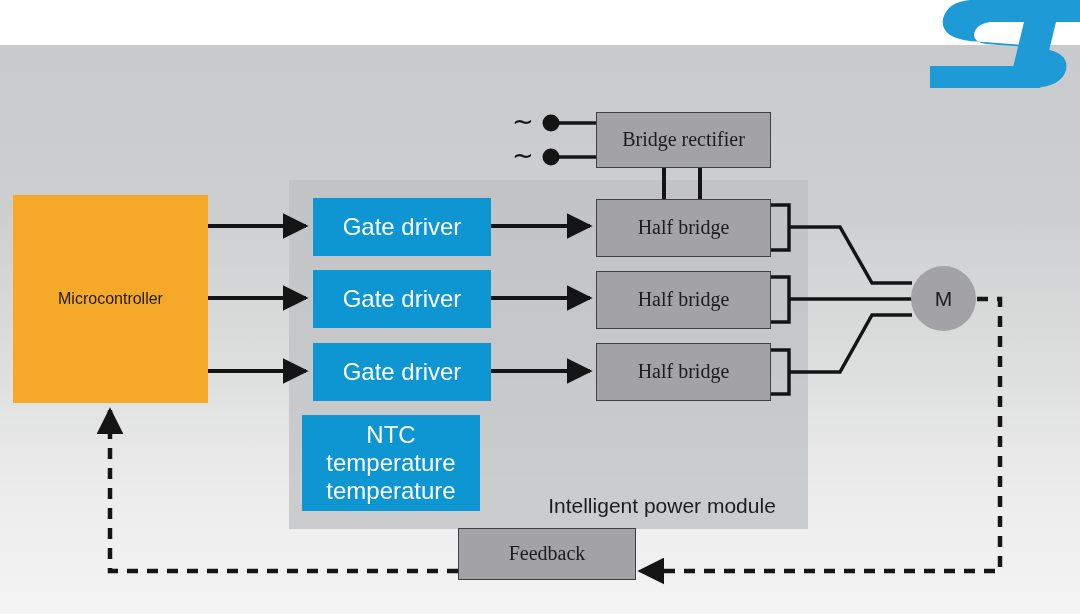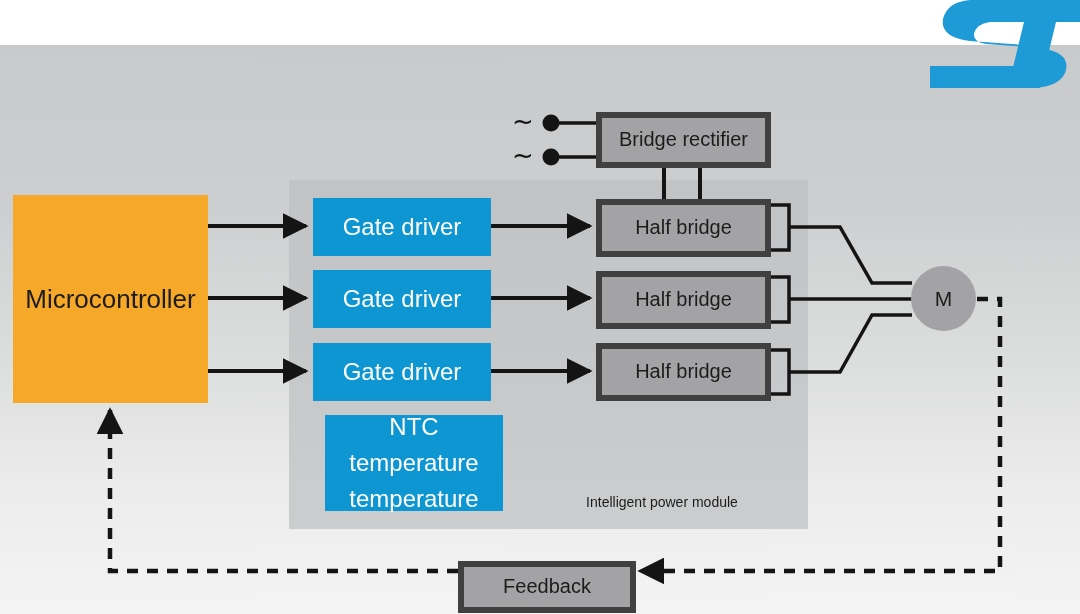--- a/index.html
+++ b/index.html
@@ -41,51 +41,52 @@
   .ipm-box {
     position: absolute;
     left: 289px; top: 180px;
     width: 519px; height: 349px;
     background: rgba(190,191,192,0.72);
   }
   .ipm-label {
     position: absolute;
     left: 527px; top: 494px;
     width: 270px;
-    font-size: 14px;
+    font-size: 21px;
     color: #1c1c1c;
     text-align: center;
     white-space: nowrap;
   }
 
   
   .blk {
     position: absolute;
     display: flex;
     align-items: center;
     justify-content: center;
     text-align: center;
     line-height: 1.18;
     box-sizing: border-box;
   }
   .blk-orange {
     background: #F6A828;
     color: #1c1c1c;
-    font-size: 26px;
+    font-size: 16px;
   }
   .blk-blue {
     background: #0D96D2;
     color: #ffffff;
     font-size: 24px;
   }
   .blk-gray {
     background: #A3A3A5;
     color: #1c1c1c;
     font-size: 20px;
-    border: 6px solid #404040;
+    border: 1px solid #404040;
+    font-family: Liberation Serif, serif;
   }
   .motor-circle {
     position: absolute;
     left: 911px; top: 266px;
     width: 65px; height: 65px;
     border-radius: 50%;
     background: #A3A3A5;
     display: flex;
     align-items: center;
     justify-content: center;
@@ -189,21 +190,21 @@
   <div class="blk blk-blue" style="left:313px; top:198px; width:178px; height:58px;">
     <span>Gate driver</span>
   </div>
   <div class="blk blk-blue" style="left:313px; top:270px; width:178px; height:58px;">
     <span>Gate driver</span>
   </div>
   <div class="blk blk-blue" style="left:313px; top:343px; width:178px; height:58px;">
     <span>Gate driver</span>
   </div>
 
-  <div class="blk blk-blue" style="left:325px; top:415px; width:178px; height:96px; flex-direction:column;gap:8px;">
+  <div class="blk blk-blue" style="left:302px; top:415px; width:178px; height:96px; flex-direction:column;">
     <span>NTC</span>
     <span>temperature</span>
     <span>temperature</span>
   </div>
 
   <div class="blk blk-gray" style="left:596px; top:112px; width:175px; height:56px;">
     <span>Bridge rectifier</span>
   </div>
 
   <div class="blk blk-gray" style="left:596px; top:199px; width:175px; height:58px;">
@@ -213,17 +214,17 @@
     <span>Half bridge</span>
   </div>
   <div class="blk blk-gray" style="left:596px; top:343px; width:175px; height:58px;">
     <span>Half bridge</span>
   </div>
 
   <div class="motor-circle">
     <span>M</span>
   </div>
 
-  <div class="blk blk-gray" style="left:458px; top:561px; width:178px; height:52px;">
+  <div class="blk blk-gray" style="left:458px; top:528px; width:178px; height:52px;">
     <span>Feedback</span>
   </div>
 
 </div>
 
 </body></html>

